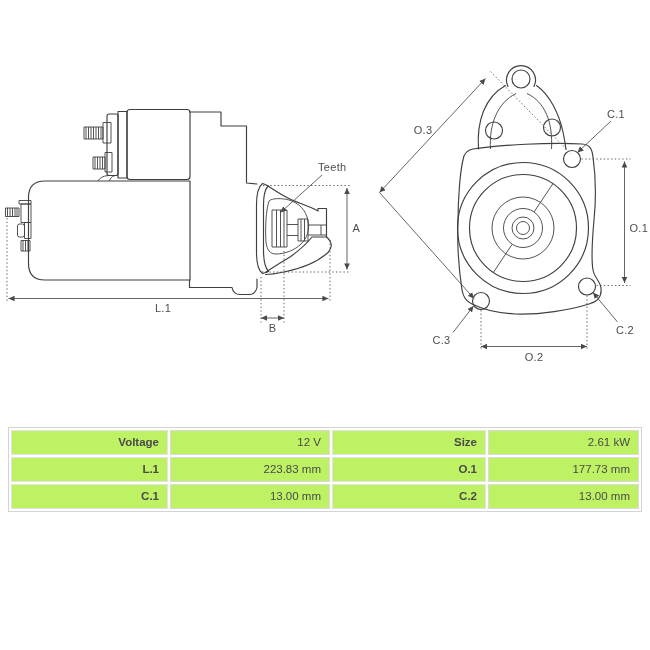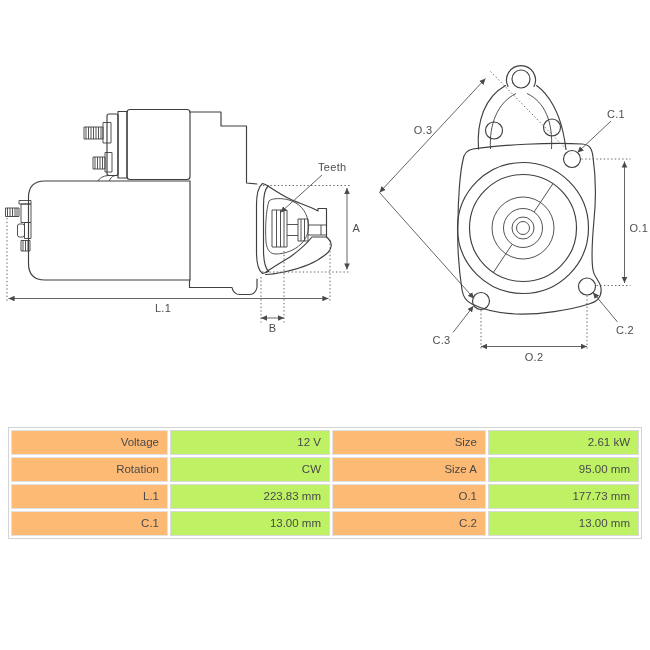--- a/index.html
+++ b/index.html
@@ -14,21 +14,21 @@
   .dot{fill:none;stroke:#4a4a4a;stroke-width:0.85;stroke-dasharray:1.4 2.3;}
   .lbl{font-family:"Liberation Sans",sans-serif;font-size:11px;fill:#4d4d4d;letter-spacing:.3px;}
   marker path{fill:#4a4a4a;}
 
   
   .table-wrap{position:absolute;left:8px;top:427px;width:634px;}
   table.spec{border-collapse:separate;border-spacing:2px;width:634px;background:#ffffff;
              border:1px solid #d3d3d3;table-layout:fixed;}
   td{font-size:11.5px;color:#4a4a4a;text-align:right;vertical-align:middle;
      padding:2px 8px 2px 4px;line-height:13px;height:19px;overflow:hidden;}
-  td.lc{background:#fdba74;border:1px solid #e3e3e3;}
+  td.lc{background:#bef264;border:1px solid #e3e3e3;font-weight:bold;}
   td.vc{background:#bef264;border:1px solid #dadada;}
 </style>
 </head>
 <body>
 
 <div class="canvas">
 
   <svg class="drawing" viewBox="0 0 650 420" xmlns="http://www.w3.org/2000/svg">
     <defs>
       <marker id="arrE" viewBox="0 0 10 10" refX="9" refY="5" markerWidth="8" markerHeight="8" orient="auto">
@@ -188,26 +188,20 @@
           <col style="width:159px">
           <col style="width:153px">
           <col style="width:150px">
         </colgroup>
       <tbody>
         <tr>
           <td class="lc">Voltage</td>
           <td class="vc">12 V</td>
           <td class="lc">Size</td>
           <td class="vc">2.61 kW</td>
-        </tr>
-        <tr>
-          <td class="lc">Rotation</td>
-          <td class="vc">CW</td>
-          <td class="lc">Size A</td>
-          <td class="vc">95.00 mm</td>
         </tr>
         <tr>
           <td class="lc">L.1</td>
           <td class="vc">223.83 mm</td>
           <td class="lc">O.1</td>
           <td class="vc">177.73 mm</td>
         </tr>
         <tr>
           <td class="lc">C.1</td>
           <td class="vc">13.00 mm</td>

